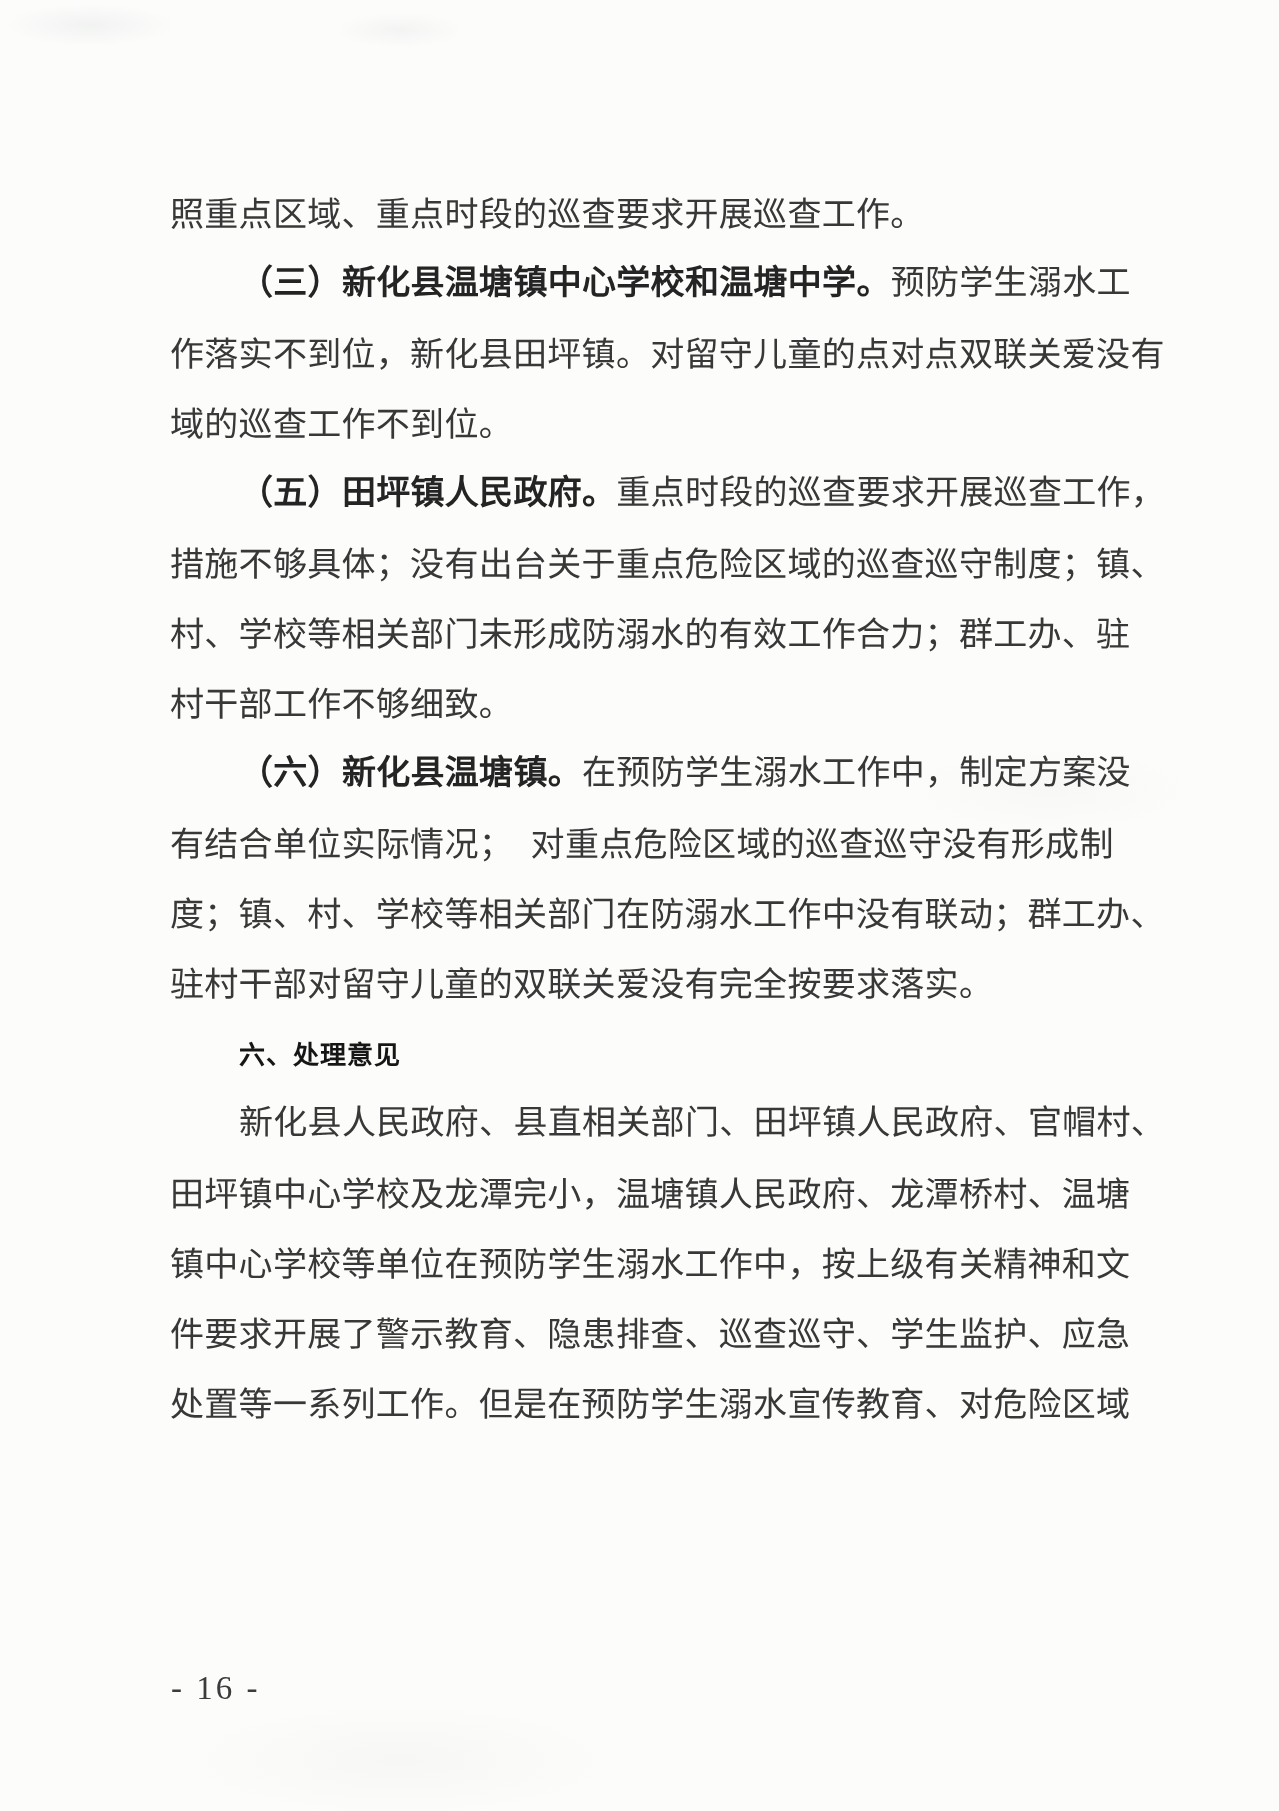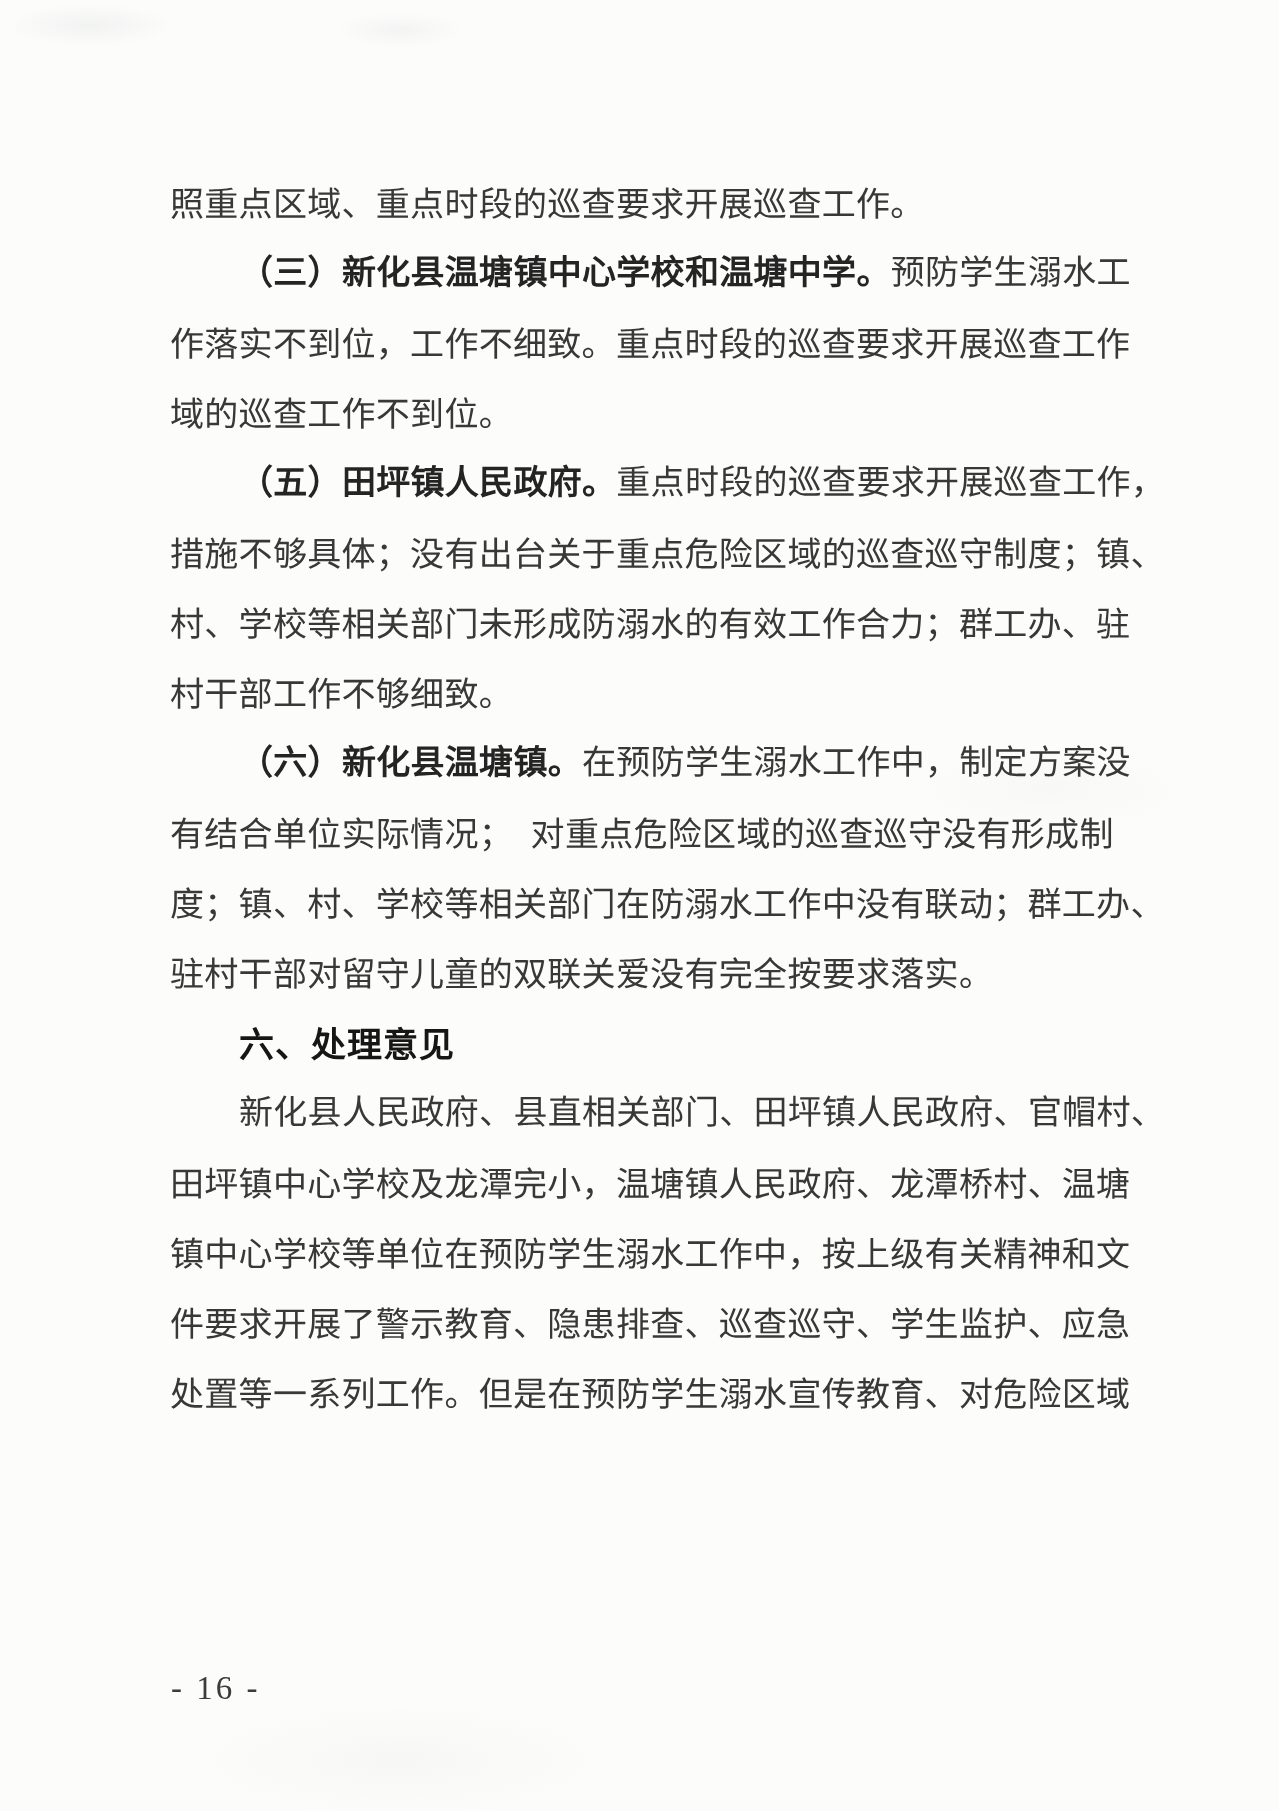--- a/index.html
+++ b/index.html
@@ -17,42 +17,42 @@
       radial-gradient(ellipse 90px 25px at 400px 30px, rgba(190,200,196,0.15), rgba(190,200,196,0) 70%),
       radial-gradient(ellipse 200px 60px at 1050px 790px, rgba(180,180,180,0.06), rgba(180,180,180,0) 70%),
       radial-gradient(ellipse 300px 80px at 400px 1760px, rgba(180,180,180,0.07), rgba(180,180,180,0) 70%),
       #fcfcfb;
     overflow: hidden;
     font-family: "Liberation Serif", "DejaVu Serif", serif;
   }
   .doc {
     position: absolute;
     left: 170px;
-    top: 170px;
+    top: 180px;
     width: 1040px;
   }
   .line {
     height: 70px;
     line-height: 70px;
     font-size: 34px;
     letter-spacing: 0.3px;
     white-space: pre;
     color: #383838;
   }
   .line.indent {
     padding-left: 69px;
     font-family: Liberation Mono, monospace;
   }
   .run.bold {
     font-weight: 700;
     color: #242424;
   }
   .line.heading {
     font-family: "Liberation Sans", "DejaVu Sans", sans-serif;
-    font-size: 35px;
+    font-size: 26px;
     font-weight: 700;
     color: #161616;
     letter-spacing: 1px;
   }
   .line.heading .run {
     color: #161616;
   }
   .page-number {
     position: absolute;
     left: 171px;
@@ -66,21 +66,21 @@
     text-align: right;
   }
 </style>
 </head>
 <body>
 
 <div class="page">
   <div class="doc">
       <div class="line"><span class="run">照重点区域、重点时段的巡查要求开展巡查工作。</span></div>
       <div class="line indent"><span class="run bold">（三）新化县温塘镇中心学校和温塘中学。</span><span class="run">预防学生溺水工</span></div>
-      <div class="line"><span class="run">作落实不到位，工作不细致。重点时段的巡查要求开展巡查工作</span></div>
+      <div class="line"><span class="run">作落实不到位，新化县田坪镇。对留守儿童的点对点双联关爱没有</span></div>
       <div class="line"><span class="run">域的巡查工作不到位。</span></div>
       <div class="line indent"><span class="run bold">（五）田坪镇人民政府。</span><span class="run">重点时段的巡查要求开展巡查工作，</span></div>
       <div class="line"><span class="run">措施不够具体；没有出台关于重点危险区域的巡查巡守制度；镇、</span></div>
       <div class="line"><span class="run">村、学校等相关部门未形成防溺水的有效工作合力；群工办、驻</span></div>
       <div class="line"><span class="run">村干部工作不够细致。</span></div>
       <div class="line indent"><span class="run bold">（六）新化县温塘镇。</span><span class="run">在预防学生溺水工作中，制定方案没</span></div>
       <div class="line"><span class="run">有结合单位实际情况；  对重点危险区域的巡查巡守没有形成制</span></div>
       <div class="line"><span class="run">度；镇、村、学校等相关部门在防溺水工作中没有联动；群工办、</span></div>
       <div class="line"><span class="run">驻村干部对留守儿童的双联关爱没有完全按要求落实。</span></div>
       <div class="line indent heading"><span class="run bold">六、处理意见</span></div>

